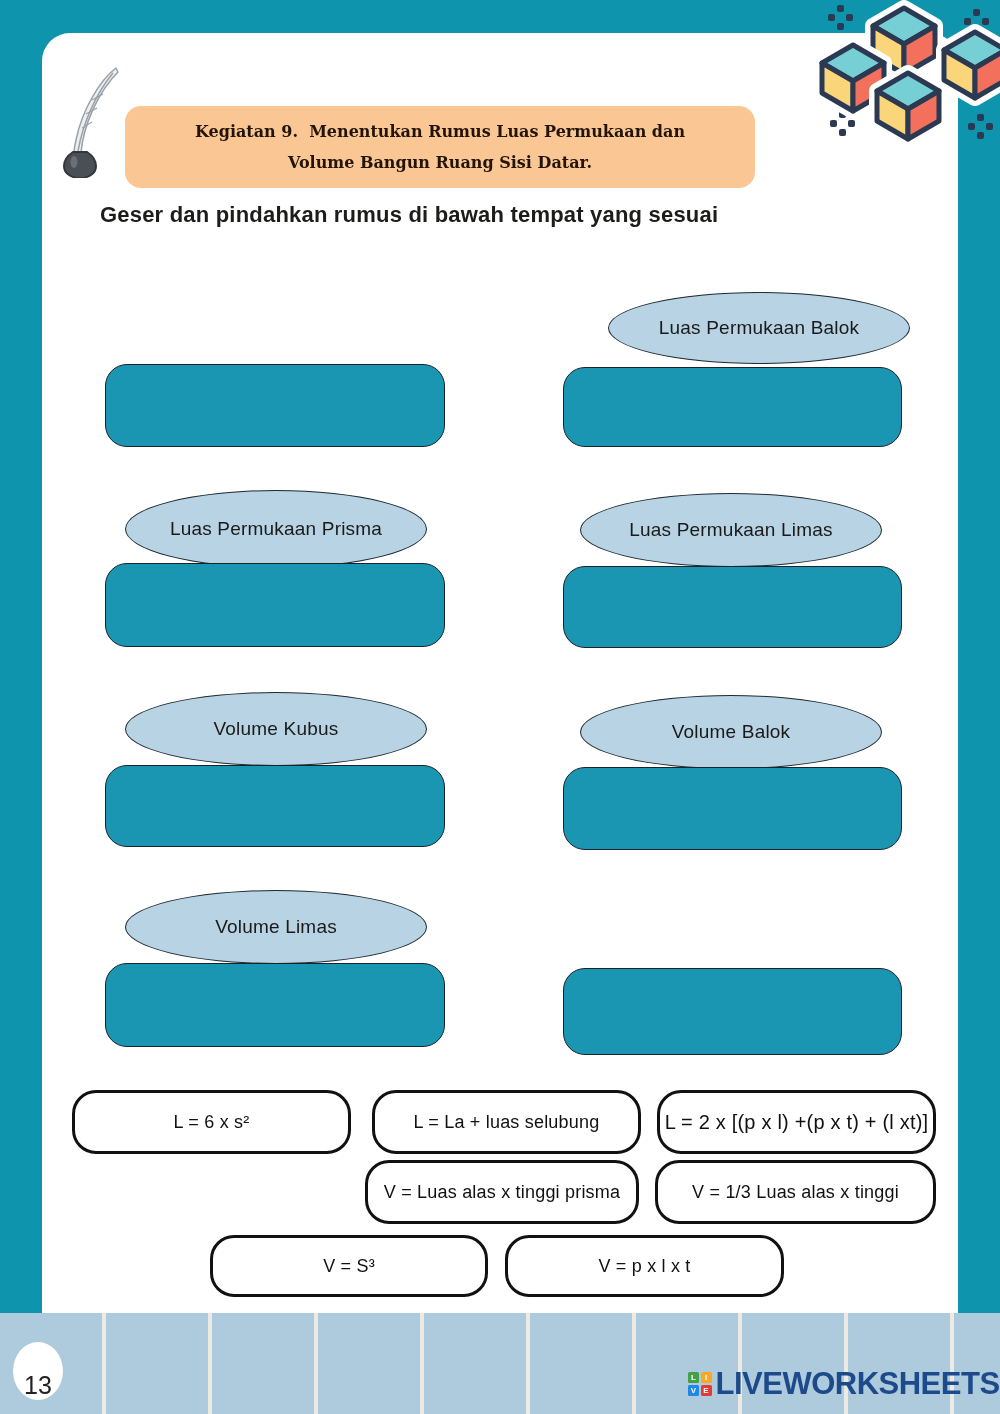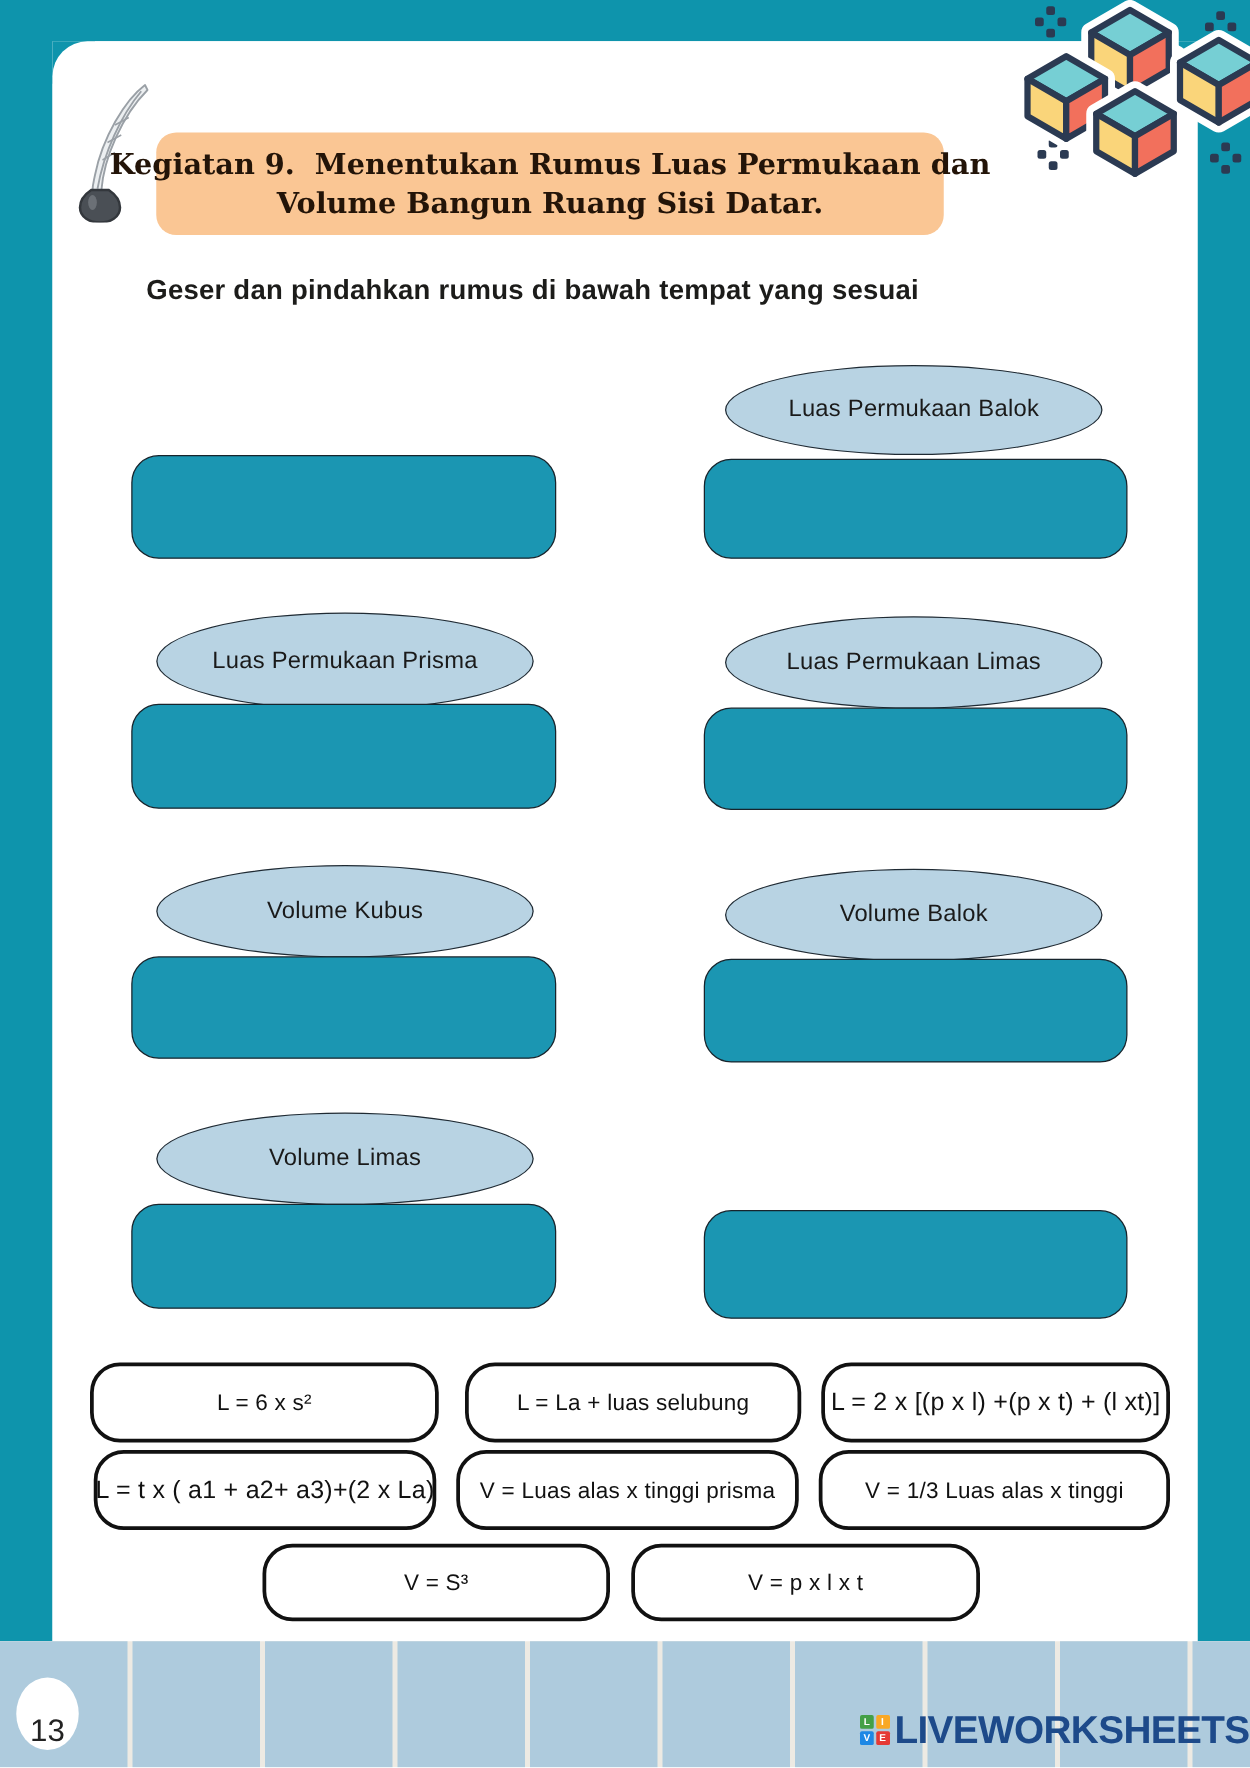--- a/index.html
+++ b/index.html
@@ -14,24 +14,24 @@
   .corner-patch{position:absolute;background:#0E94AC;width:34px;height:34px;}
   .patch-tl{left:42px;top:33px;}
   .patch-tr{left:924px;top:33px;}
   .content{position:absolute;left:42px;top:33px;width:916px;height:1280px;background:#ffffff;
            border-radius:28px 28px 0 0;}
 
   
   .quill{position:absolute;left:60px;top:66px;width:66px;height:112px;}
   .banner{position:absolute;left:125px;top:106px;width:630px;height:82px;background:#FAC694;
           border-radius:16px;display:flex;flex-direction:column;justify-content:center;align-items:center;}
-  .banner div{font-family:"DejaVu Serif", serif;font-weight:bold;font-size:23px;line-height:31px;
+  .banner div{font-family:"DejaVu Serif", serif;font-weight:bold;font-size:16px;line-height:31px;
           color:#231408;white-space:pre;}
-  .instruction{position:absolute;left:100px;top:219px;font-size:22px;font-weight:600;color:#1c1c1a;
-          letter-spacing:.2px;margin-left:17px;}
+  .instruction{position:absolute;left:100px;top:202px;font-size:22px;font-weight:600;color:#1c1c1a;
+          letter-spacing:.2px;}
 
   
   .cubes{position:absolute;left:810px;top:0;width:190px;height:168px;}
   .dots{position:absolute;width:26px;height:26px;}
   .dots span{position:absolute;width:7px;height:7px;background:#2B3A52;border-radius:2px;}
   .dots span:nth-child(1){left:9px;top:0;}
   .dots span:nth-child(2){left:0;top:9px;}
   .dots span:nth-child(3){left:18px;top:9px;}
   .dots span:nth-child(4){left:9px;top:18px;}
   .dots-a{left:828px;top:5px;}
@@ -39,21 +39,21 @@
   .dots-c{left:830px;top:111px;}
   .dots-d{left:968px;top:114px;}
 
   
   .oval{position:absolute;background:#B8D3E3;border:1.6px solid #1f2a33;border-radius:50%;
         display:flex;align-items:center;justify-content:center;z-index:1;}
   .oval span{font-size:19px;color:#1a1a1a;letter-spacing:.2px;}
   .zone{position:absolute;background:#1B96B2;border:1.6px solid #17242c;border-radius:22px;z-index:2;}
 
   .p0o{left:125px;top:290px;width:300px;height:76px}  .p0z{left:105px;top:364px;width:338px;height:81px}
-  .p1o{left:580px;top:292px;width:300px;height:70px}  .p1z{left:563px;top:367px;width:337px;height:78px}
+  .p1o{left:608px;top:292px;width:300px;height:70px}  .p1z{left:563px;top:367px;width:337px;height:78px}
   .p2o{left:125px;top:490px;width:300px;height:76px}  .p2z{left:105px;top:563px;width:338px;height:82px}
   .p3o{left:580px;top:493px;width:300px;height:72px}  .p3z{left:563px;top:566px;width:337px;height:80px}
   .p4o{left:125px;top:692px;width:300px;height:72px}  .p4z{left:105px;top:765px;width:338px;height:80px}
   .p5o{left:580px;top:695px;width:300px;height:72px}  .p5z{left:563px;top:767px;width:337px;height:81px}
   .p6o{left:125px;top:890px;width:300px;height:72px}  .p6z{left:105px;top:963px;width:338px;height:82px}
   .p7o{left:580px;top:893px;width:300px;height:74px}  .p7z{left:563px;top:968px;width:337px;height:85px}
 
   
   .chip{position:absolute;background:#ffffff;border:3px solid #111111;border-radius:24px;
         display:flex;align-items:center;justify-content:center;font-size:18px;color:#111111;
@@ -184,21 +184,20 @@
   <div class="oval p6o">
       <span>Volume Limas</span>
     </div>
   <div class="zone p6z"></div>
 
   <div class="zone p7z"></div>
 
   <div class="chip c0">L = 6 x s²</div>
   <div class="chip c1">L = La + luas selubung</div>
   <div class="chip c2 small">L = 2 x [(p x l) +(p x t) + (l xt)]</div>
-  <div class="chip c3 small">L = t x ( a1 + a2+ a3)+(2 x La)</div>
   <div class="chip c4">V = Luas alas x tinggi prisma</div>
   <div class="chip c5">V = 1/3 Luas alas x tinggi</div>
   <div class="chip c6">V = S³</div>
   <div class="chip c7">V = p x l x t</div>
 
   <div class="strip">
     <div class="cell"></div>
     <div class="cell"></div>
     <div class="cell"></div>
     <div class="cell"></div>

